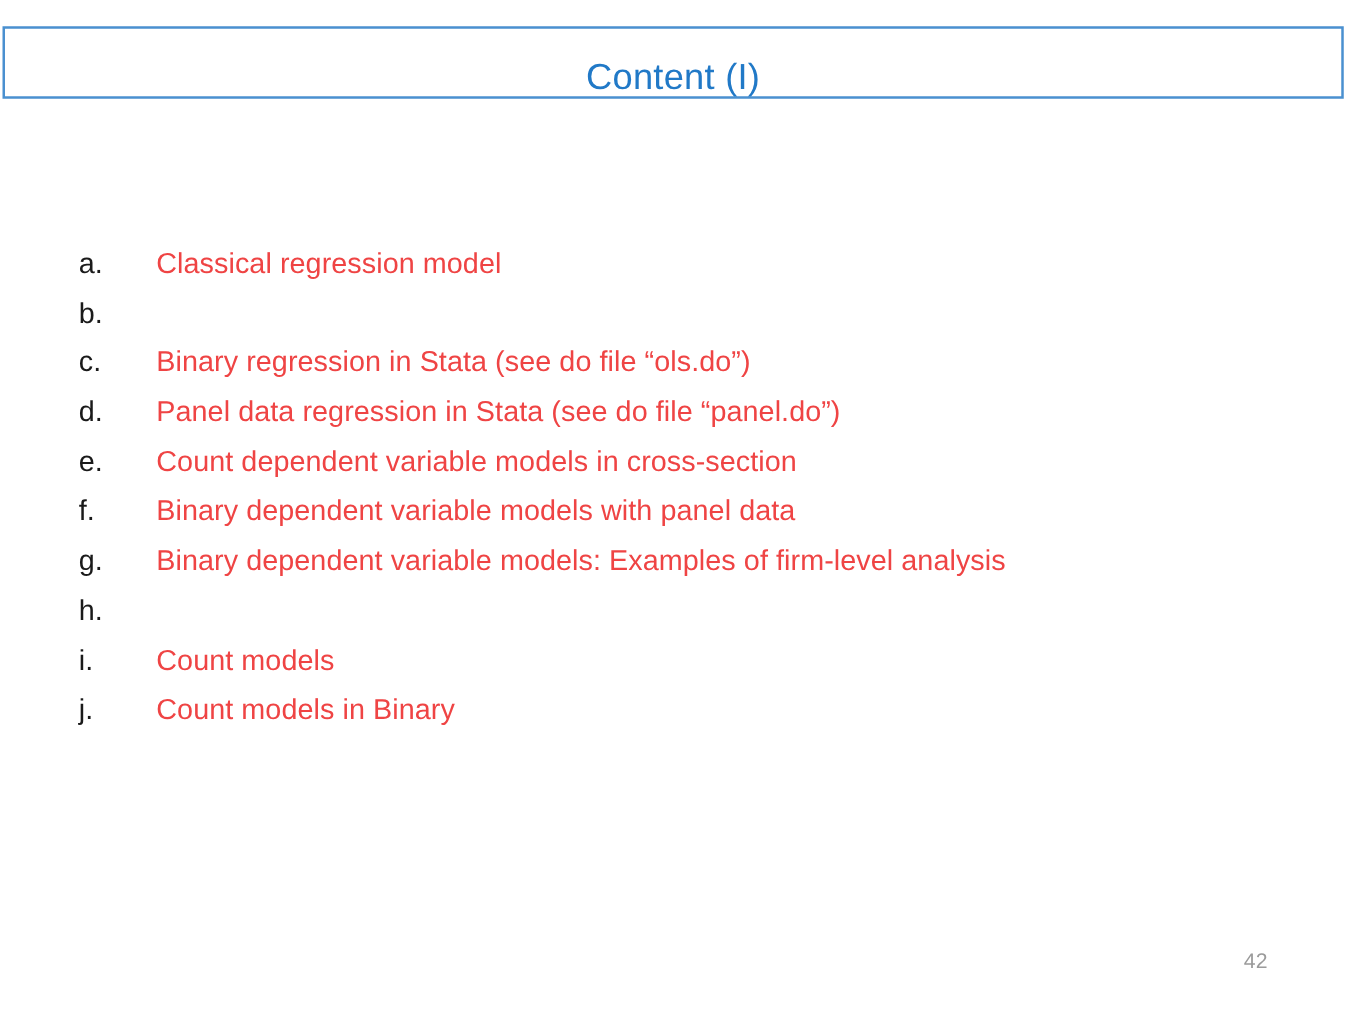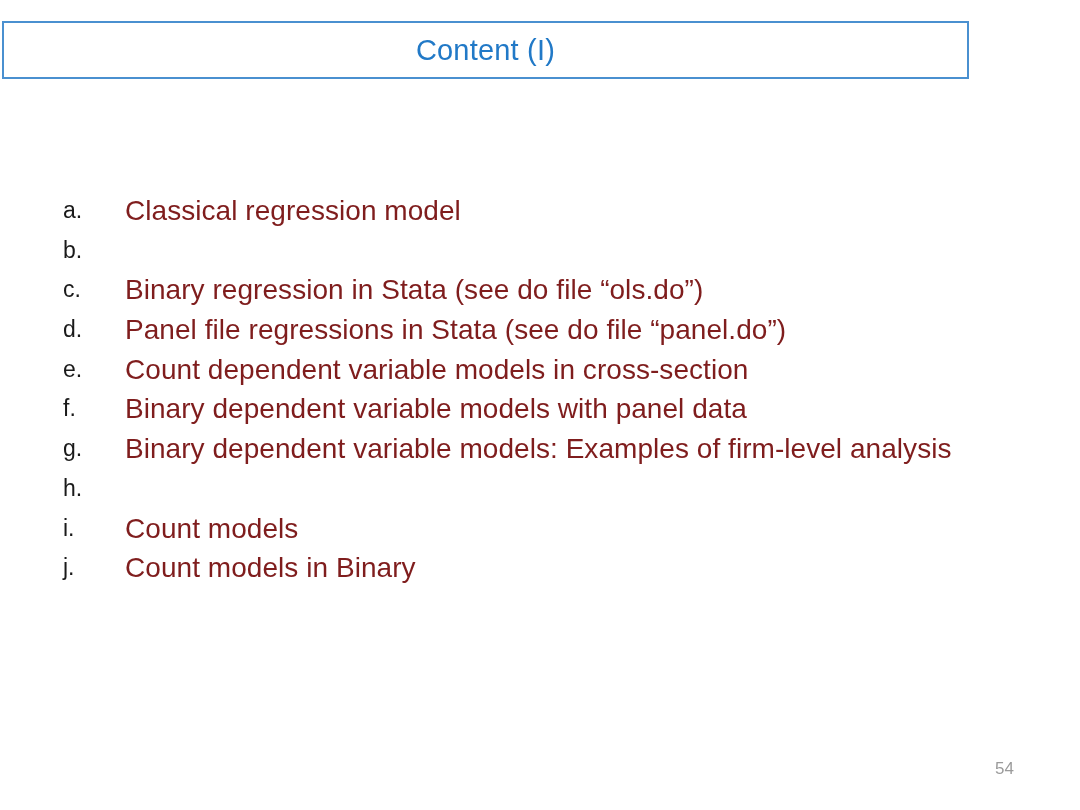--- a/index.html
+++ b/index.html
@@ -18,27 +18,27 @@
     height: 810px;
     background: #ffffff;
     overflow: hidden;
   }
 
   
   .title-box {
     position: absolute;
     left: 2px;
     top: 21px;
-    width: 967px;
+    width: 1073px;
     height: 58px;
     border: 2px solid #4a90d0;
     box-sizing: border-box;
     background: #ffffff;
     display: flex;
-    align-items: center;
+    align-items: flex-end;
     justify-content: center;
   }
   .title-text {
     font-family: "Liberation Sans", sans-serif;
     font-size: 29px;
     font-weight: 400;
     color: #2179c7;
     letter-spacing: 0.2px;
     line-height: 1;
     white-space: nowrap;
@@ -64,22 +64,22 @@
     font-family: "Liberation Sans", sans-serif;
     font-size: 23px;
     color: #1a1a1a;
     line-height: 39.7px;
   }
   .item-text {
     position: absolute;
     left: 125px;
     top: 0;
     font-family: "Liberation Sans", sans-serif;
-    font-size: 28px;
-    color: #7f1d1d;
+    font-size: 23px;
+    color: #ef4444;
     line-height: 39.7px;
     letter-spacing: 0.05px;
   }
 
   
   .page-number {
     position: absolute;
     right: 66px;
     top: 760px;
     font-family: "Liberation Sans", sans-serif;
@@ -108,21 +108,21 @@
       <span class="item-marker">b.</span>
     </div>
 
     <div class="list-item">
       <span class="item-marker">c.</span>
       <span class="item-text">Binary regression in Stata (see do file “ols.do”)</span>
     </div>
 
     <div class="list-item">
       <span class="item-marker">d.</span>
-      <span class="item-text">Panel file regressions in Stata (see do file “panel.do”)</span>
+      <span class="item-text">Panel data regression in Stata (see do file “panel.do”)</span>
     </div>
 
     <div class="list-item">
       <span class="item-marker">e.</span>
       <span class="item-text">Count dependent variable models in cross-section</span>
     </div>
 
     <div class="list-item">
       <span class="item-marker">f.</span>
       <span class="item-text">Binary dependent variable models with panel data</span>
@@ -142,15 +142,15 @@
       <span class="item-text">Count models</span>
     </div>
 
     <div class="list-item">
       <span class="item-marker">j.</span>
       <span class="item-text">Count models in Binary</span>
     </div>
 
   </div>
 
-  <div class="page-number">54</div>
+  <div class="page-number">42</div>
 
 </div>
 
 </body></html>

